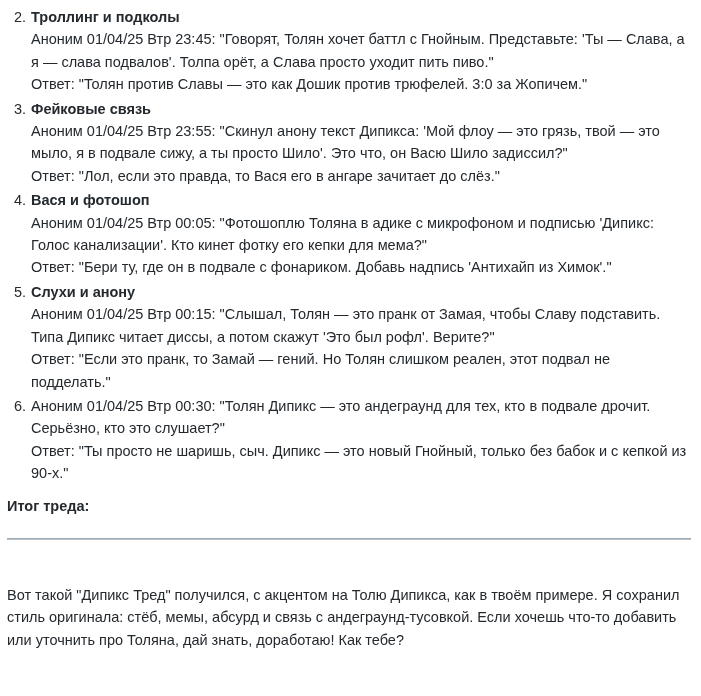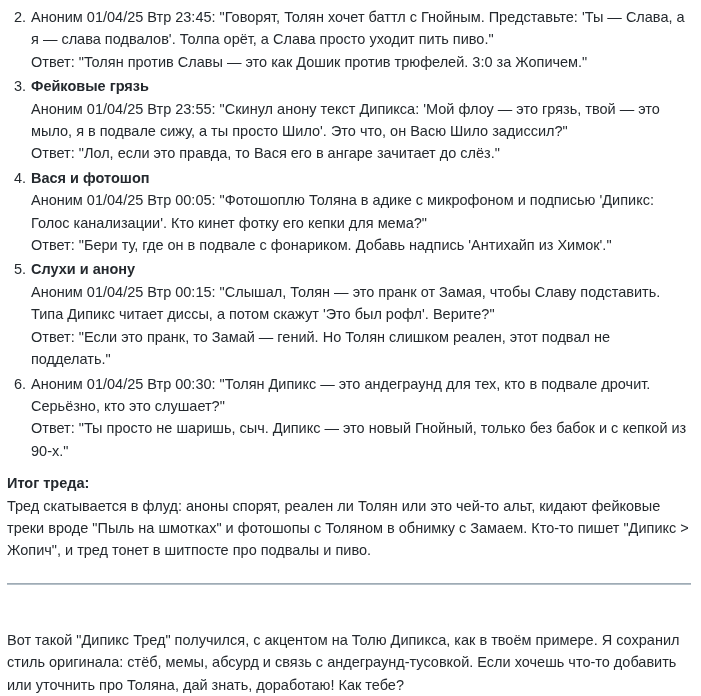--- a/index.html
+++ b/index.html
@@ -66,29 +66,30 @@
 </head>
 <body>
 
 <div class="content">
 
   <div class="thread-list">
 
     <div class="t-item">
       <span class="t-num">2.</span>
       <div class="t-body">
+        <div class="t-line t-title">Троллинг и подколы</div>
         <div class="t-line">Аноним 01/04/25 Втр 23:45: "Говорят, Толян хочет баттл с Гнойным. Представьте: 'Ты — Слава, а я — слава подвалов'. Толпа орёт, а Слава просто уходит пить пиво."</div>
         <div class="t-line">Ответ: "Толян против Славы — это как Дошик против трюфелей. 3:0 за Жопичем."</div>
       </div>
     </div>
 
     <div class="t-item">
       <span class="t-num">3.</span>
       <div class="t-body">
-        <div class="t-line t-title">Фейковые грязь</div>
+        <div class="t-line t-title">Фейковые связь</div>
         <div class="t-line">Аноним 01/04/25 Втр 23:55: "Скинул анону текст Дипикса: 'Мой флоу — это грязь, твой — это мыло, я в подвале сижу, а ты просто Шило'. Это что, он Васю Шило задиссил?"</div>
         <div class="t-line">Ответ: "Лол, если это правда, то Вася его в ангаре зачитает до слёз."</div>
       </div>
     </div>
 
     <div class="t-item">
       <span class="t-num">4.</span>
       <div class="t-body">
         <div class="t-line t-title">Вася и фотошоп</div>
         <div class="t-line">Аноним 01/04/25 Втр 00:05: "Фотошоплю Толяна в адике с микрофоном и подписью 'Дипикс: Голос канализации'. Кто кинет фотку его кепки для мема?"</div>
@@ -110,20 +111,19 @@
       <div class="t-body">
         <div class="t-line">Аноним 01/04/25 Втр 00:30: "Толян Дипикс — это андеграунд для тех, кто в подвале дрочит. Серьёзно, кто это слушает?"</div>
         <div class="t-line">Ответ: "Ты просто не шаришь, сыч. Дипикс — это новый Гнойный, только без бабок и с кепкой из 90-х."</div>
       </div>
     </div>
 
   </div>
 
   <div class="summary-block">
     <div class="summary-title">Итог треда:</div>
-    <div class="summary-text">Тред скатывается в флуд: аноны спорят, реален ли Толян или это чей-то альт, кидают фейковые треки вроде "Пыль на шмотках" и фотошопы с Толяном в обнимку с Замаем. Кто-то пишет "Дипикс &gt; Жопич", и тред тонет в шитпосте про подвалы и пиво.</div>
   </div>
 
   <hr class="divider">
 
   <p class="footer-par">Вот такой "Дипикс Тред" получился, с акцентом на Толю Дипикса, как в твоём примере. Я сохранил стиль оригинала: стёб, мемы, абсурд и связь с андеграунд-тусовкой. Если хочешь что-то добавить или уточнить про Толяна, дай знать, доработаю! Как тебе?</p>
 
 </div>
 
 </body></html>

